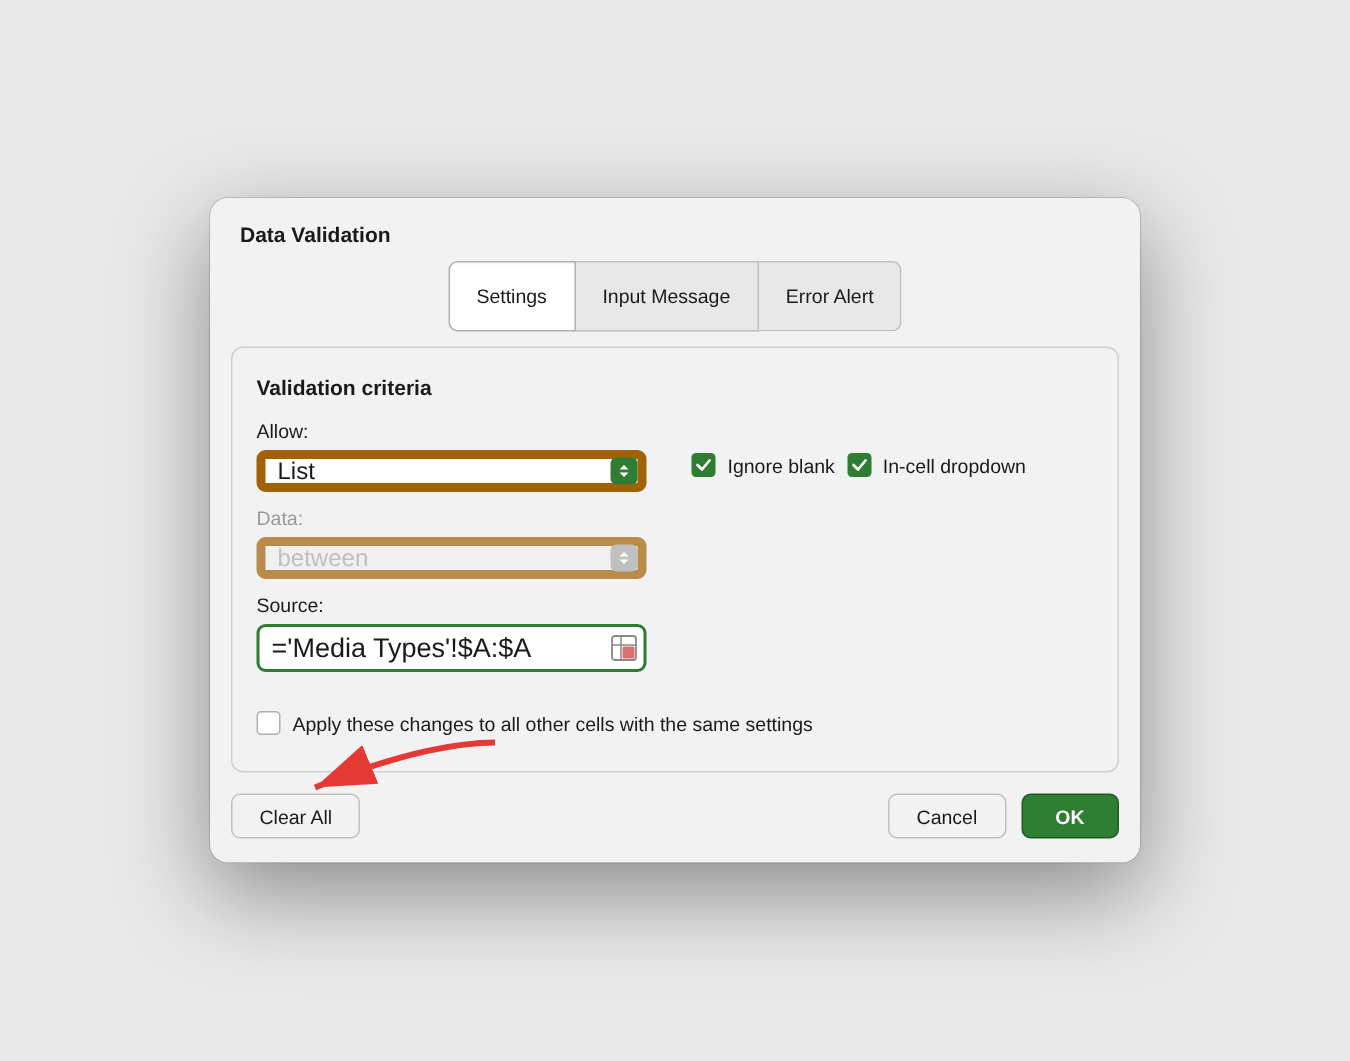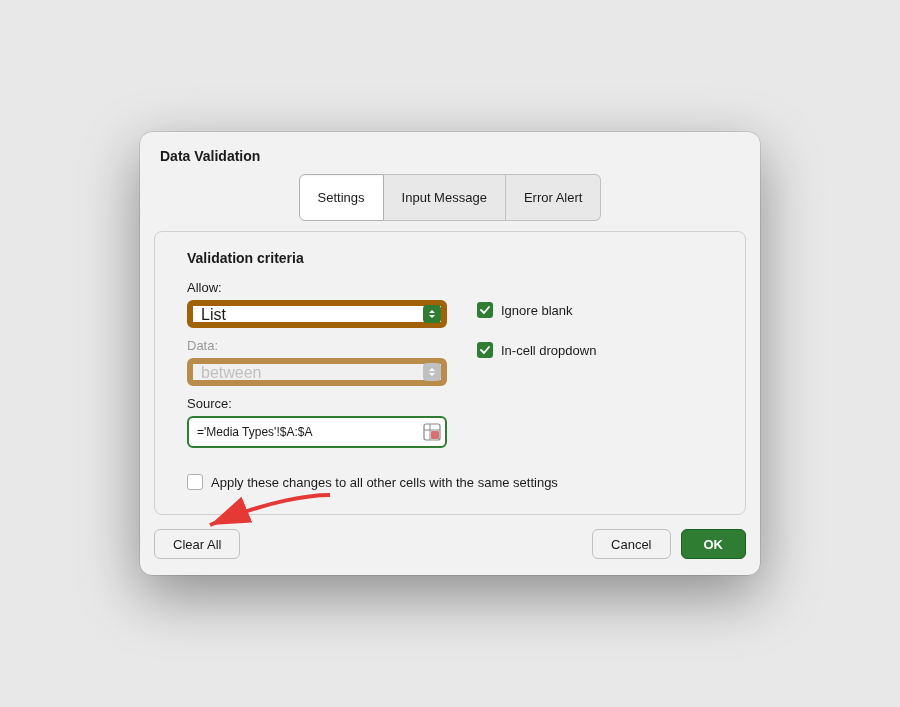--- a/index.html
+++ b/index.html
@@ -65,21 +65,21 @@
       background: #ffffff;
       border-color: #b0b0b0;
       box-shadow: inset 0 1px 2px rgba(0,0,0,0.05);
     }
 
     .dialog-body {
       background: #f2f2f2;
       border: 1px solid #d0d0d0;
       border-radius: 8px;
       margin: 0 14px 14px;
-      padding: 18px 32px 20px;
+      padding: 18px 16px 20px;
     }
 
     .section-title {
       font-weight: 700;
       font-size: 14px;
       margin-bottom: 14px;
     }
 
     .allow-row {
       display: flex;
@@ -88,22 +88,22 @@
       margin-bottom: 10px;
     }
 
     .allow-left {
       flex: 0 0 260px;
     }
 
     .allow-right {
       flex: 1;
       display: flex;
-      flex-direction: column;
-      gap: 24px;
+      flex-direction: row;
+      gap: 8px;
       padding-top: 22px;
     }
 
     .field-label {
       font-size: 13px;
       margin-bottom: 5px;
       color: #1a1a1a;
     }
 
     .field-label.disabled {
@@ -187,21 +187,21 @@
       display: flex;
       align-items: center;
     }
 
     .source-input {
       width: 100%;
       height: 32px;
       border: 2px solid #2e7d32;
       border-radius: 6px;
       padding: 0 36px 0 8px;
-      font-size: 12px;
+      font-size: 18px;
       color: #1a1a1a;
       background: #ffffff;
       outline: none;
     }
 
     .source-picker-btn {
       position: absolute;
       right: 4px;
       top: 50%;
       transform: translateY(-50%);

